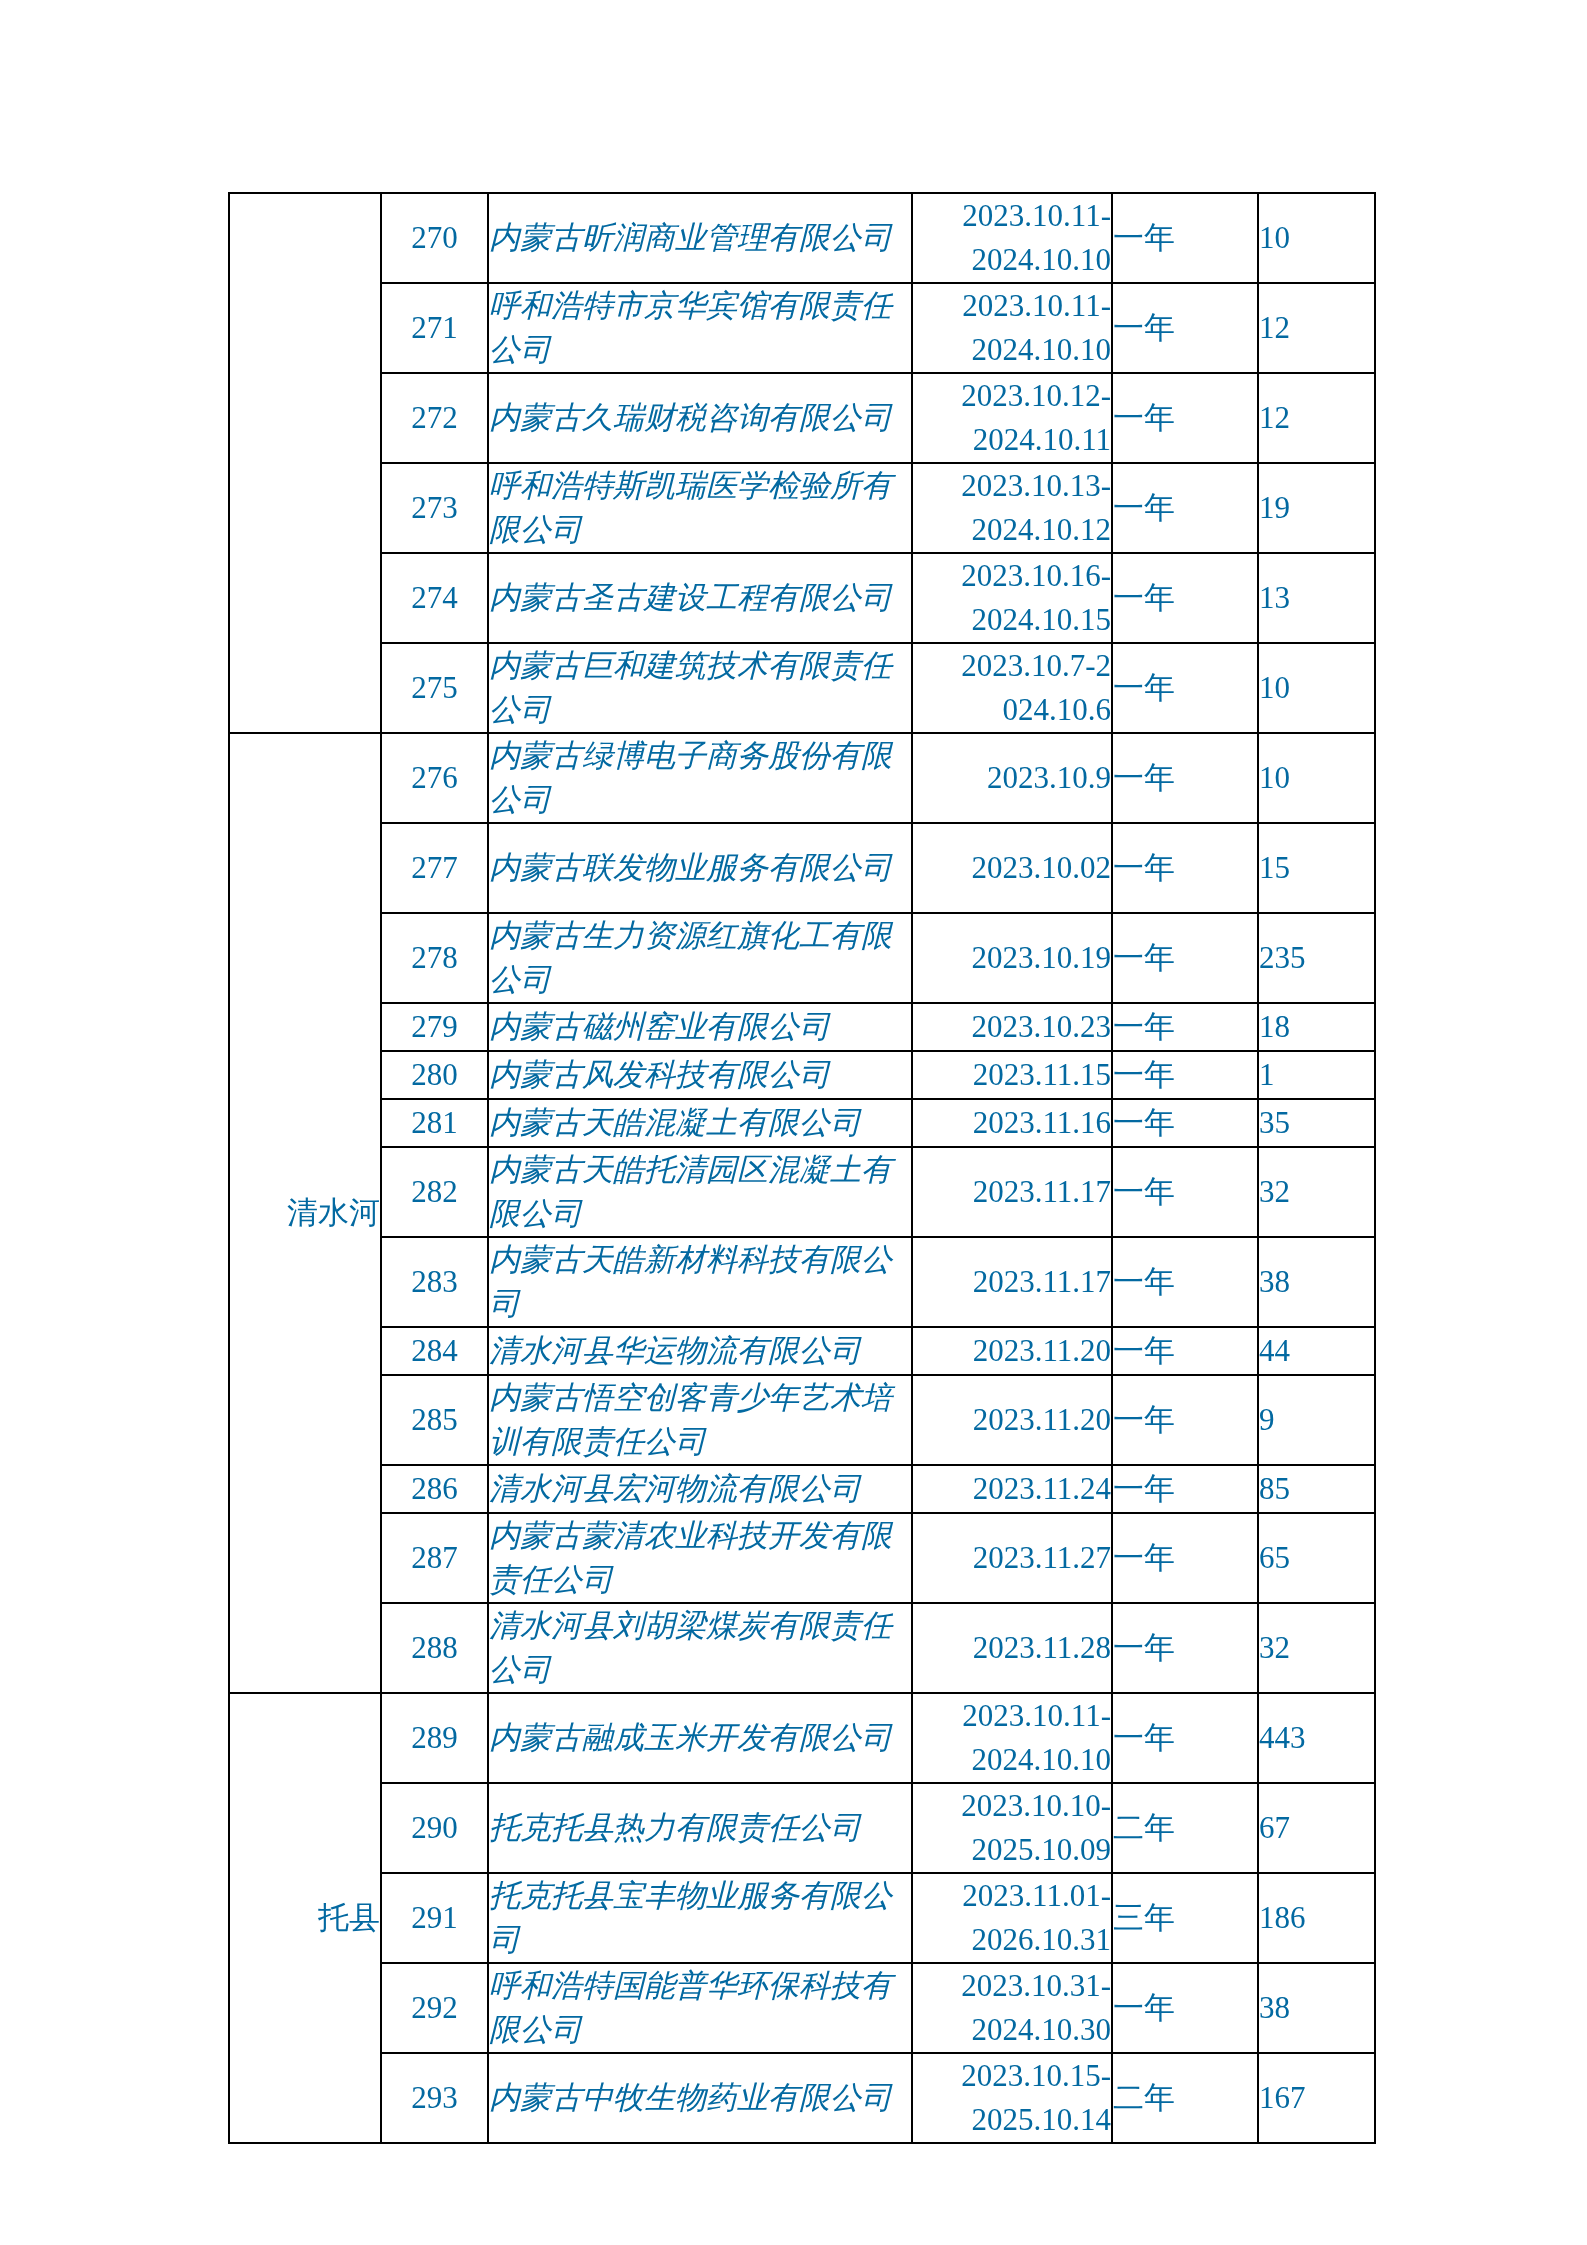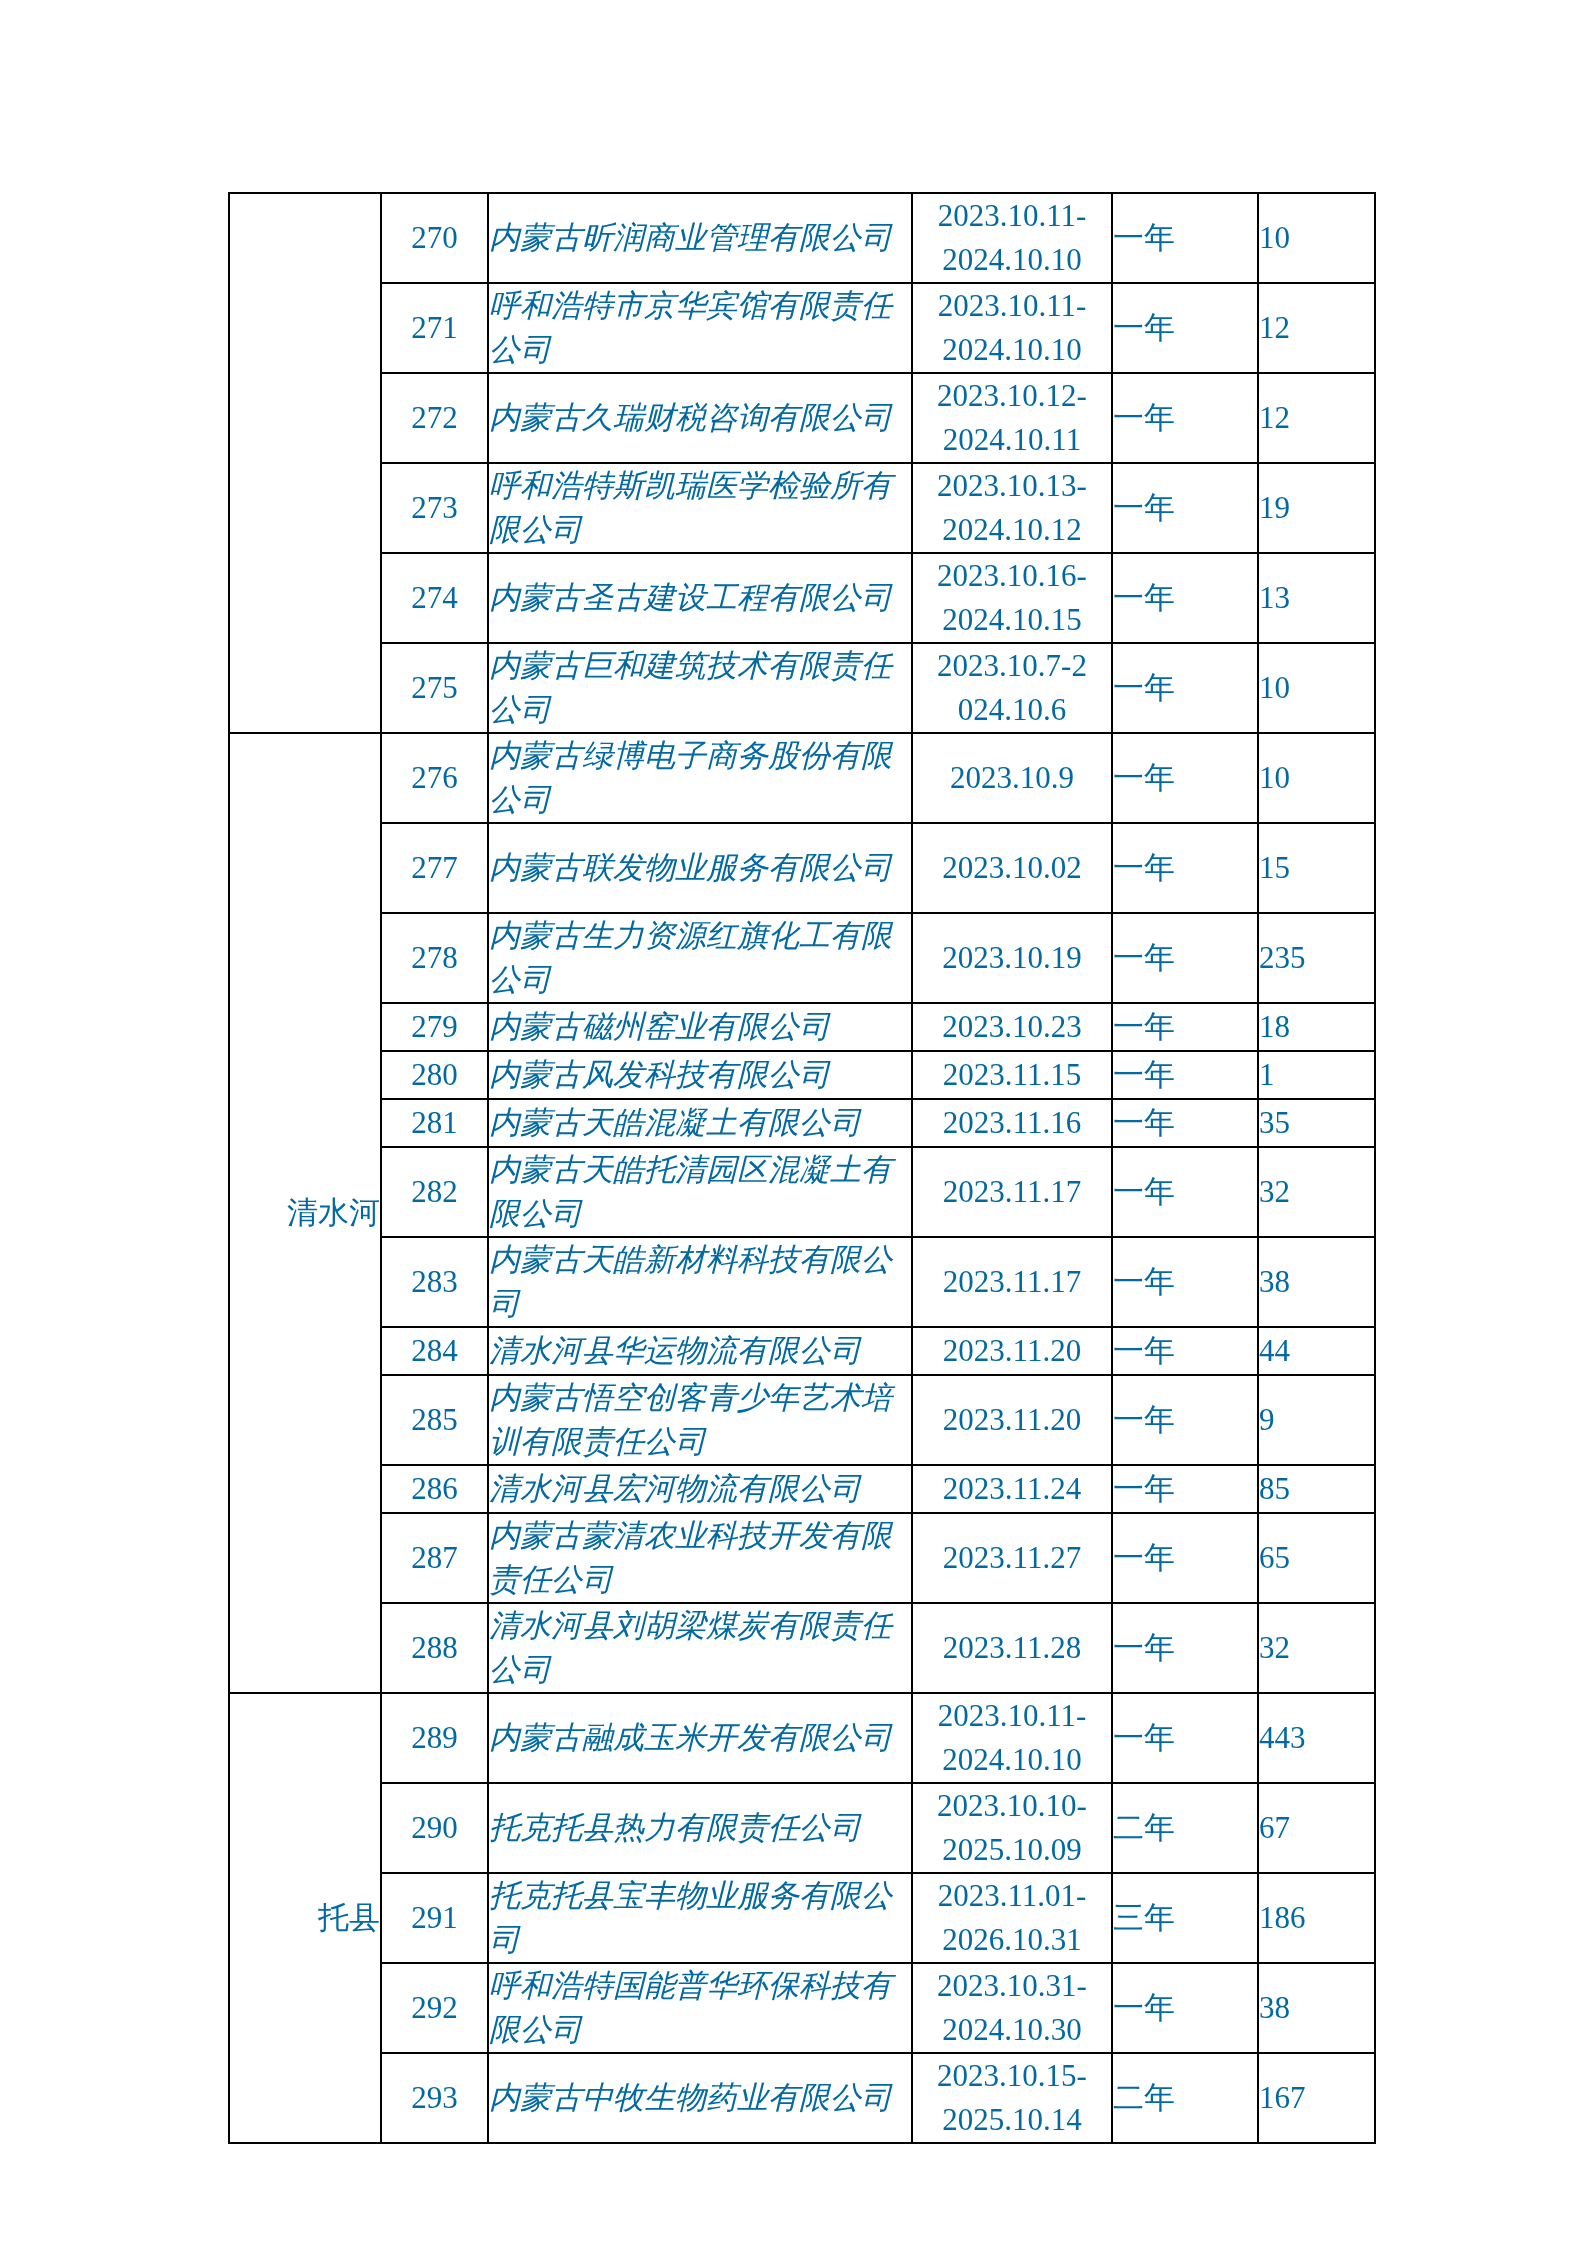--- a/index.html
+++ b/index.html
@@ -42,21 +42,21 @@
   }
   td.c-company {
     width: 422px;
     text-align: left;
     padding: 0 33px 0 15px;
     word-break: break-all;
     font-style: italic;
   }
   td.c-date {
     width: 198px;
-    text-align: center;
+    text-align: right;
     white-space: pre-line;
   }
   td.c-term {
     width: 144px;
     text-align: left;
   }
   td.c-count {
     width: 115px;
     text-align: left;
   }

